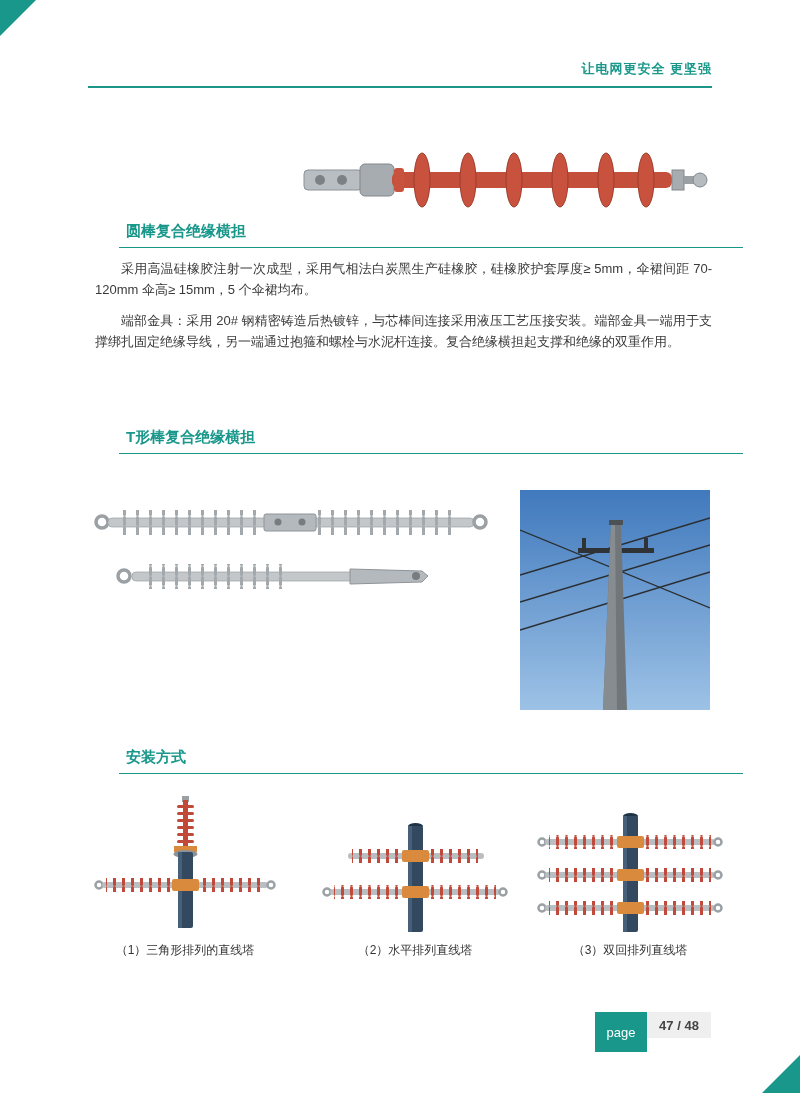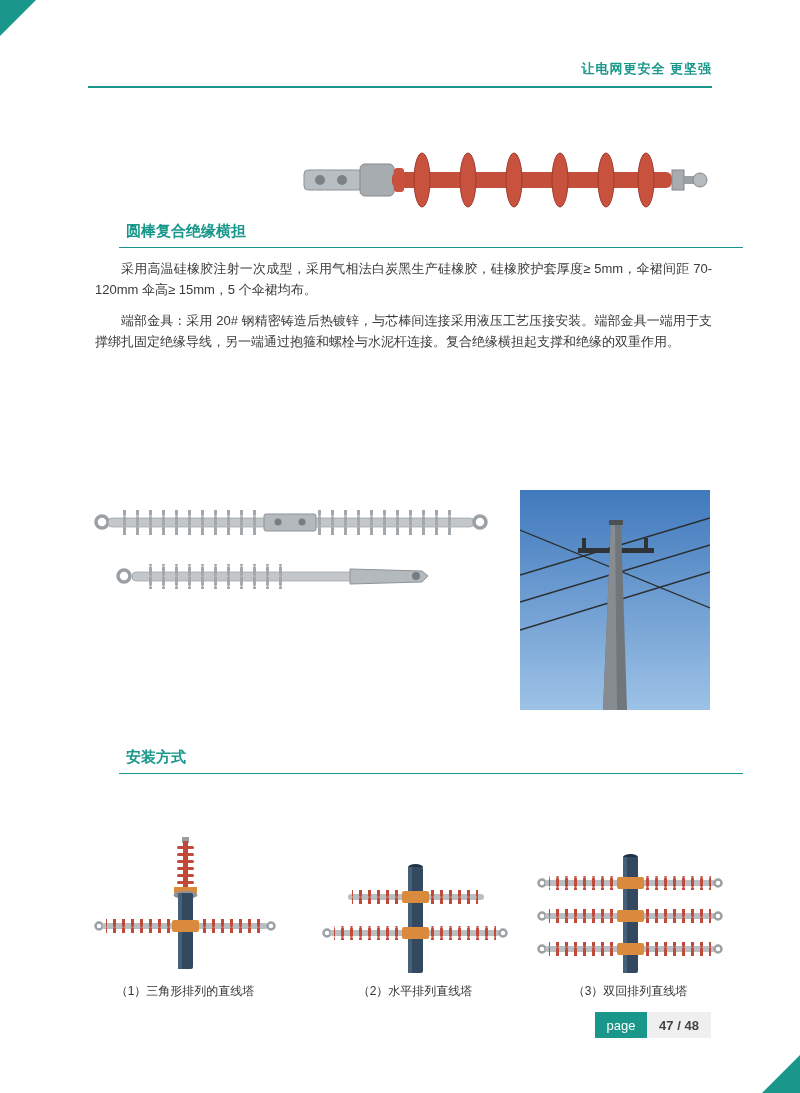--- a/index.html
+++ b/index.html
@@ -41,26 +41,26 @@
   .section-rule { height: 1px; background: #18978a; }
   
   .text-block { position: absolute; left: 95px; width: 617px; }
   .para {
     font-size: 13px; line-height: 21px; color: #3a3a3a;
     text-indent: 2em; text-align: justify; margin: 0 0 10px 0;
   }
   
   .img-abs { position: absolute; }
   
-  .figure { position: absolute; top: 837px; text-align: center; }
+  .figure { position: absolute; top: 796px; text-align: center; }
   .figure svg { display: block; margin: 0 auto; }
   .caption { font-size: 12px; color: #333333; margin-top: 10px; }
   
   .page-badge {
-    position: absolute; top: 1012px; left: 595px; width: 52px; height: 26px;
+    position: absolute; top: 1012px; left: 595px; width: 52px; height: 40px;
     background: #18978a; color: #ffffff; font-size: 13px;
     display: flex; align-items: center; justify-content: center;
   }
   .page-number {
     position: absolute; top: 1012px; left: 647px; height: 26px; min-width: 64px;
     background: #efefef; color: #444444; font-size: 13px; font-weight: bold;
     display: flex; align-items: center; justify-content: center; padding: 12px 8px;
   }
 </style>
 </head>
@@ -102,20 +102,24 @@
   <div class="section-head" style="top:222px;">
     <div class="section-title">圆棒复合绝缘横担</div>
     <div class="section-rule"></div>
   </div>
 
   <div class="text-block" style="top:258px;">
     <p class="para">采用高温硅橡胶注射一次成型，采用气相法白炭黑生产硅橡胶，硅橡胶护套厚度≥ 5mm，伞裙间距 70-120mm 伞高≥ 15mm，5 个伞裙均布。</p>
     <p class="para">端部金具：采用 20# 钢精密铸造后热镀锌，与芯棒间连接采用液压工艺压接安装。端部金具一端用于支撑绑扎固定绝缘导线，另一端通过抱箍和螺栓与水泥杆连接。复合绝缘横担起支撑和绝缘的双重作用。</p>
   </div>
 
+  <div class="section-head" style="top:428px;">
+    <div class="section-title">T形棒复合绝缘横担</div>
+    <div class="section-rule"></div>
+  </div>
 
   <div class="img-abs" style="left:92px; top:496px;">
     <svg width="398" height="112" viewBox="0 0 398 112">
       <defs>
         <pattern id="ribsU" width="13" height="10" patternUnits="userSpaceOnUse">
           <rect x="5" y="0" width="3" height="10" rx="1.5" fill="#a3a8ac"></rect>
         </pattern>
       </defs>
 
       <circle cx="10" cy="26" r="6" fill="none" stroke="#9aa0a4" stroke-width="3.5"></circle>

